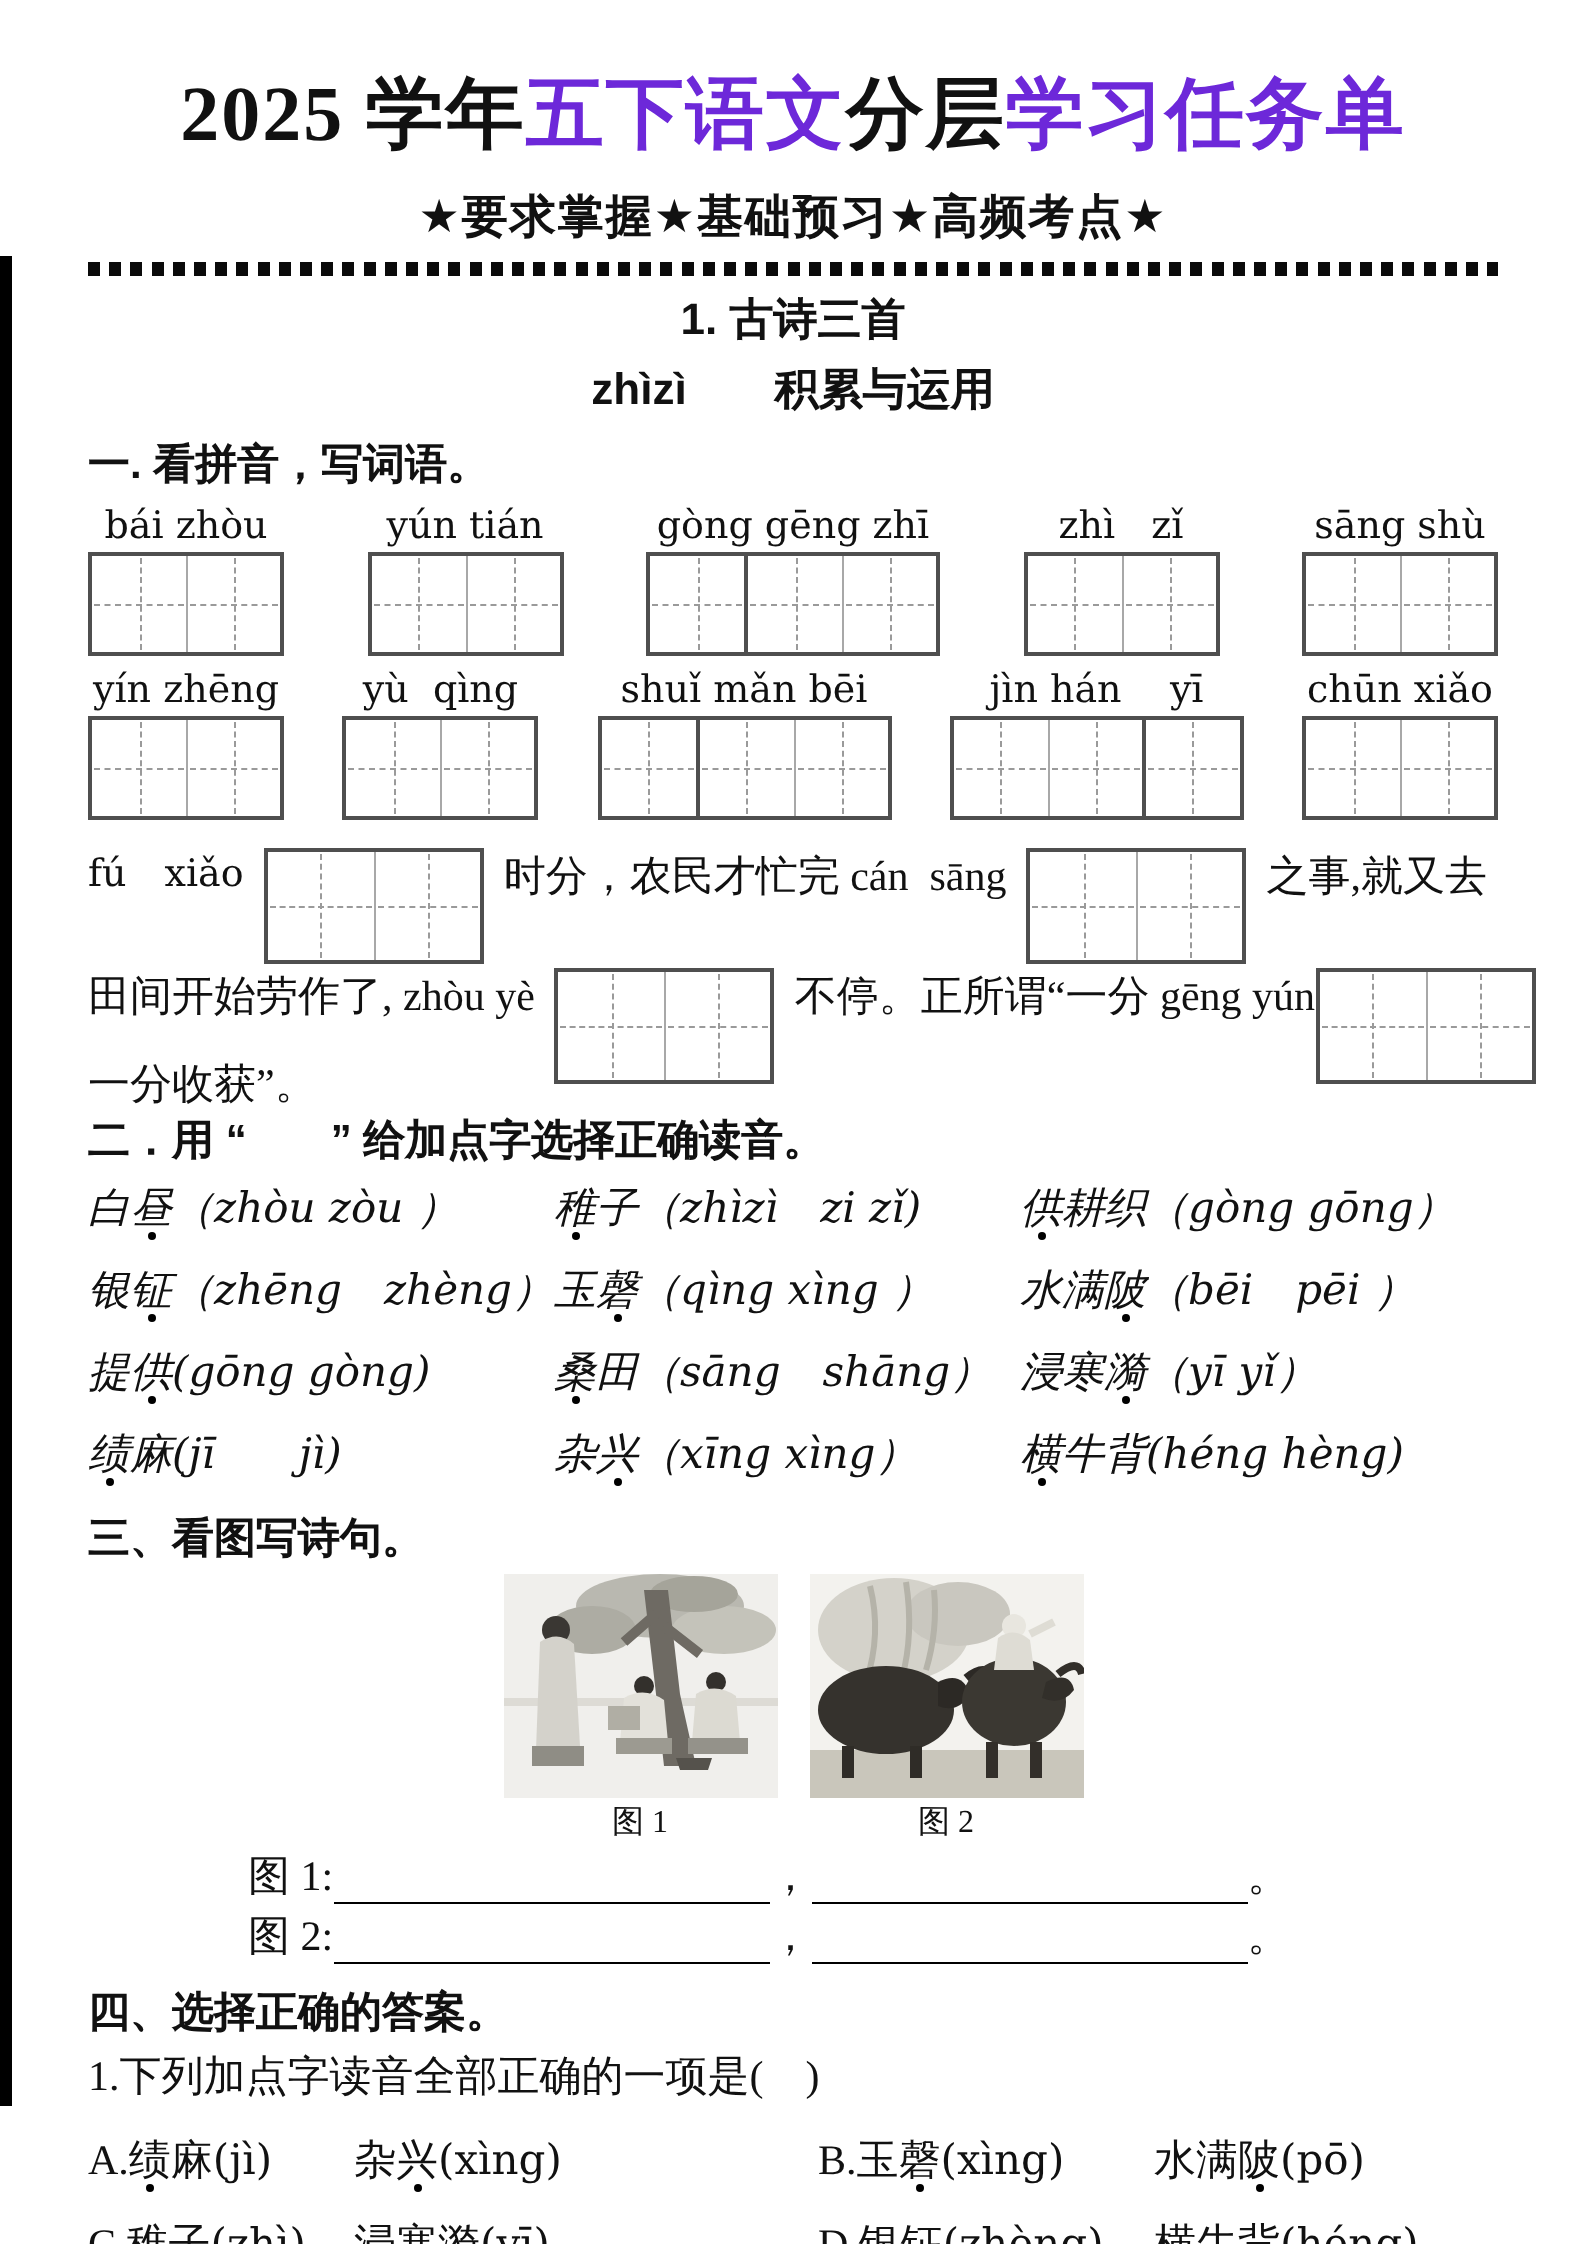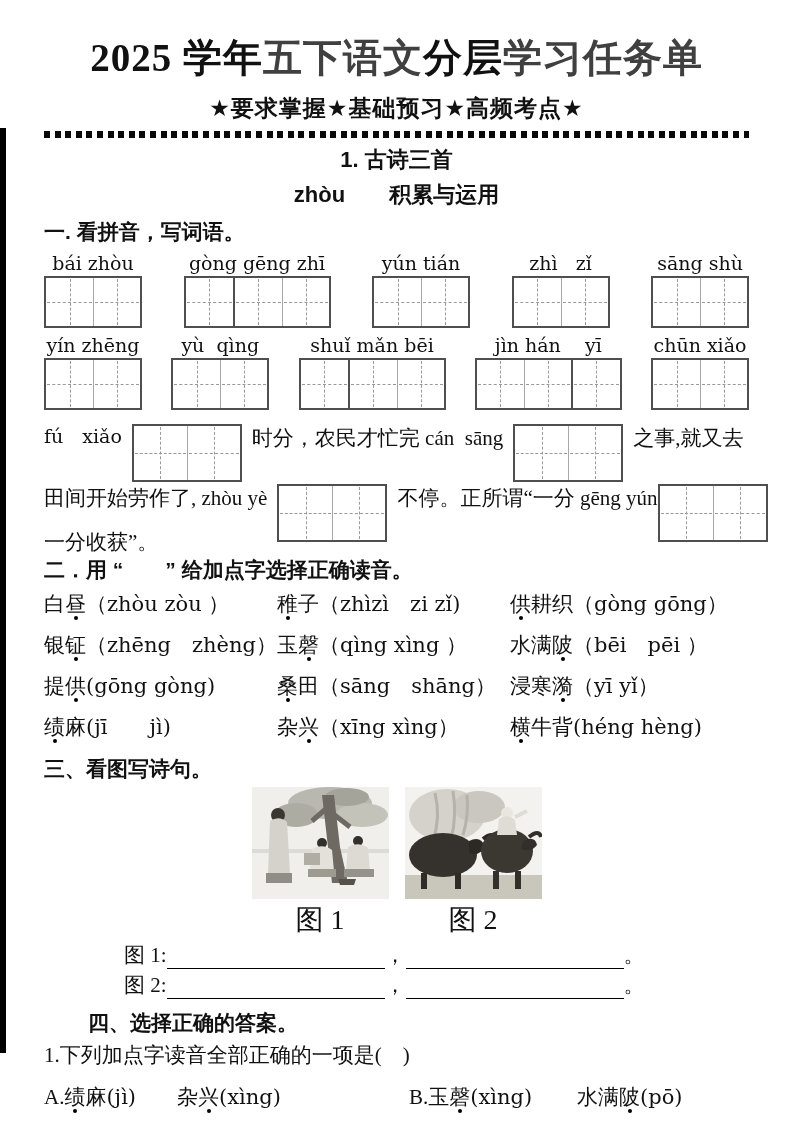--- a/index.html
+++ b/index.html
@@ -7,21 +7,21 @@
   .page {
     position:relative; width:793px; height:1122px; background:#fff;
     font-family:"Liberation Serif","DejaVu Serif",serif; color:#111;
     overflow:hidden; margin:0 auto;
   }
   .scan-bar { position:absolute; left:0; top:128px; width:6px; height:925px; background:#000; }
   .content { padding:0 44px; }
 
   
   .title { margin-top:36px; text-align:center; font-size:39px; font-weight:bold; letter-spacing:1px; line-height:1.15; }
-  .title .red { color:#404040; }
+  .title .red { color:#6d28d9; }
   .subtitle { margin-top:12px; text-align:center; font-size:23px; font-weight:bold;
               font-family:"Liberation Sans","DejaVu Sans",sans-serif; letter-spacing:1px; }
   .dotted { margin-top:7px; height:7px; width:705px;
             background:repeating-linear-gradient(to right,#0a0a0a 0 6px,transparent 6px 10.6px); }
   .lesson { margin-top:7px; text-align:center; font-size:22px; font-weight:600;
             font-family:"Liberation Sans","DejaVu Sans",sans-serif; }
   .part   { margin-top:5px; text-align:center; font-size:22px; font-weight:600;
             font-family:"Liberation Sans","DejaVu Sans",sans-serif; }
 
   .sec-h { font-size:21px; font-weight:bold; font-family:"Liberation Sans","DejaVu Sans",sans-serif; }
@@ -42,85 +42,85 @@
 
   
   .paraline { display:flex; width:705px; font-size:21px; }
   .paraline .txt { white-space:pre; }
   .paraline .boxes { margin:0 10px; }
   #para1 { margin-top:14px; }
   #para2 { margin-top:2px; }
   #para3 { margin-top:-14px; font-size:21px; }
 
   
-  .s2grid { display:grid; grid-template-columns:233px 233px 1fr; row-gap:13px; margin-top:6px; font-size:21px; }
+  .s2grid { display:grid; grid-template-columns:233px 233px 1fr; row-gap:13px; margin-top:6px; font-size:21px;font-style:italic; }
   .word { white-space:pre; }
   .dc { position:relative; }
   .dc::after { content:""; position:absolute; width:4px; height:4px; border-radius:50%;
                background:#000; left:50%; transform:translateX(-50%); bottom:-4px; }
   .opts { white-space:pre; font-family:"DejaVu Serif","Liberation Serif",serif; }
 
   
   #s3h { margin-top:14px; }
   .figrow { display:flex; justify-content:center; gap:16px; margin-top:4px; }
   .figure { display:flex; flex-direction:column; align-items:center; }
   .figure svg { display:block; }
-  .figcap { margin-top:2px; font-size:28px; }
+  .figcap { margin-top:2px; font-size:16px; }
   .ansline { margin-left:80px; margin-top:2px; font-size:21px; white-space:pre; }
   .blank { display:inline-block; width:218px; border-bottom:1.5px solid #000; height:22px; vertical-align:bottom; }
 
   
-  #s4h { margin-top:10px;margin-left:44px; }
+  #s4h { margin-top:10px; }
   .qline { font-size:21px; margin-top:4px; white-space:pre; }
   .optrow { display:grid; grid-template-columns:133px 232px 168px 1fr; font-size:21px; margin-top:14px; }
 
   .footer { position:absolute; left:0; right:0; bottom:18px; text-align:center; font-size:15px; color:#222;
             font-family:"Liberation Sans","DejaVu Sans",sans-serif; }
 </style>
 </head>
 <body>
 
 <div class="page">
   <div class="scan-bar"></div>
 
   <div class="content">
 
     <div class="title"><span>2025 学年</span><span class="red">五下语文</span><span>分层</span><span class="red">学习任务单</span></div>
     <div class="subtitle">★要求掌握★基础预习★高频考点★</div>
     <div class="dotted"></div>
     <div class="lesson">1. 古诗三首</div>
-    <div class="part">zhòu　　积累与运用</div>
+    <div class="part">zhìzì　　积累与运用</div>
 
     <div class="sec-h" id="s1h">一. 看拼音，写词语。</div>
 
     <div class="pyrow">
       <div class="unit">
         <div class="pinyin">bái zhòu</div>
         <div class="boxes">
             <span class="tzg">
               <i class="cell"></i>
               <i class="cell"></i>
             </span>
           </div>
       </div>
       <div class="unit">
+        <div class="pinyin">yún tián</div>
+        <div class="boxes">
+            <span class="tzg">
+              <i class="cell"></i>
+              <i class="cell"></i>
+            </span>
+          </div>
+      </div>
+      <div class="unit">
         <div class="pinyin">gòng gēng zhī</div>
         <div class="boxes">
             <span class="tzg">
               <i class="cell"></i>
             </span>
-            <span class="tzg">
-              <i class="cell"></i>
-              <i class="cell"></i>
-            </span>
-          </div>
-      </div>
-      <div class="unit">
-        <div class="pinyin">yún tián</div>
-        <div class="boxes">
             <span class="tzg">
               <i class="cell"></i>
               <i class="cell"></i>
             </span>
           </div>
       </div>
       <div class="unit">
         <div class="pinyin">zhì   zǐ</div>
         <div class="boxes">
             <span class="tzg">

